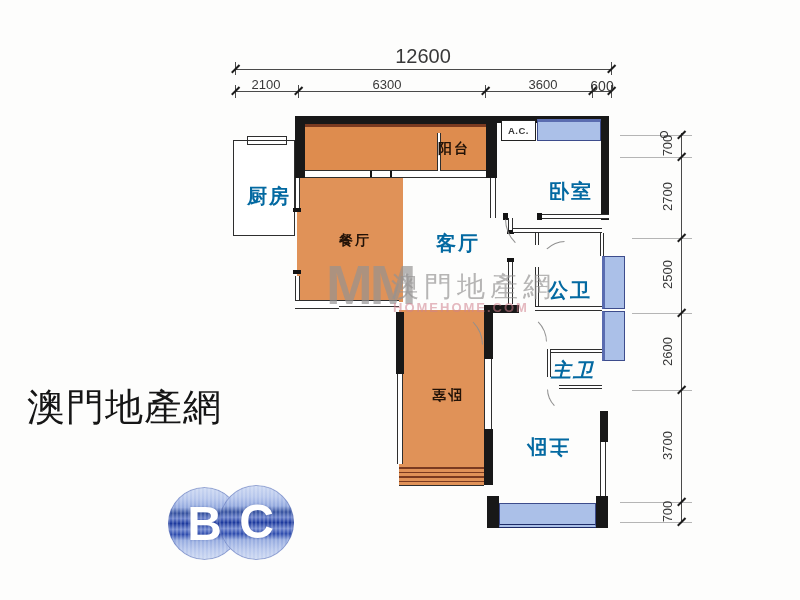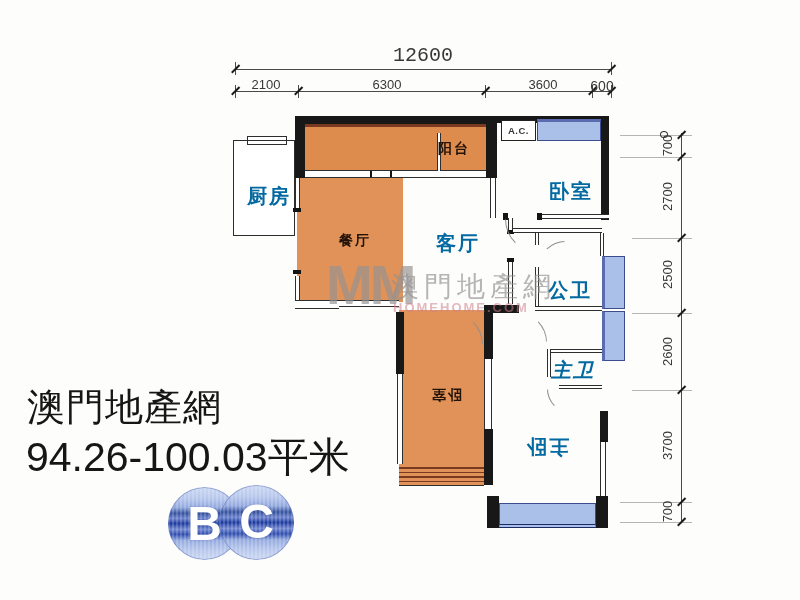--- a/index.html
+++ b/index.html
@@ -31,21 +31,21 @@
     box-shadow:inset 0 0 0 1px rgba(90,110,180,.5);}
   .cletter{left:0;top:0;width:100%;height:100%;text-align:center;color:#fff;
     font-weight:bold;font-size:48px;line-height:74px;text-shadow:0 0 2px rgba(40,60,140,.35);}
   .wmk{color:rgba(148,146,146,.68);}
 </style>
 </head>
 <body>
 
 <div id="cv">
 
-  <div class="dlabel" style="left:373px;top:46px;width:100px;font-size:20px;font-family:Liberation Mono, monospace;">12600</div>
+  <div class="dlabel" style="left:373px;top:46px;width:100px;font-size:20px;">12600</div>
   <div class="dline" style="left:235px;top:69px;width:377px;height:1px;"></div>
   <div class="vtick" style="left:235px;top:62px;"></div>
   <div class="vtick" style="left:611px;top:62px;"></div>
   <div class="slash" style="left:230px;top:68px;"></div>
   <div class="slash" style="left:606px;top:68px;"></div>
 
   <div class="dline" style="left:235px;top:91px;width:377px;height:1px;"></div>
   <div class="vtick" style="left:235px;top:85px;"></div>
   <div class="vtick" style="left:298px;top:85px;"></div>
   <div class="vtick" style="left:485px;top:85px;"></div>
@@ -167,21 +167,20 @@
   <div class="rlabelW" style="left:548px;top:280px;width:44px;">公卫</div>
   <div class="rlabel flip" style="left:424px;top:388px;width:44px;">卧室</div>
   <div class="rlabelW" style="left:551px;top:360px;width:44px;font-style:italic;">主卫</div>
   <div class="rlabelW flip" style="left:525px;top:437px;width:44px;">主卧</div>
 
   <div class="wmk" style="left:326px;top:252px;font-size:56px;font-weight:bold;letter-spacing:-3px;">MM</div>
   <div class="wmk" style="left:391px;top:268px;font-size:28px;letter-spacing:5px;">澳門地產網</div>
   <div style="left:393px;top:300px;font-size:13px;font-weight:bold;letter-spacing:2px;color:rgba(207,128,140,.55);">HOMEHOME.COM</div>
 
   <div style="left:27px;top:382px;font-size:38px;color:#161616;letter-spacing:1px;">澳門地產網</div>
-  <div style="left:26px;top:430px;font-size:41px;color:#161616;">94.26-100.03平米</div>
 
   <div class="circle" style="left:168px;top:487px;width:73px;height:73px;">
     <span class="cletter">B</span>
   </div>
   <div class="circle" style="left:219px;top:485px;width:75px;height:75px;">
     <span class="cletter">C</span>
   </div>
 
 </div>
 

